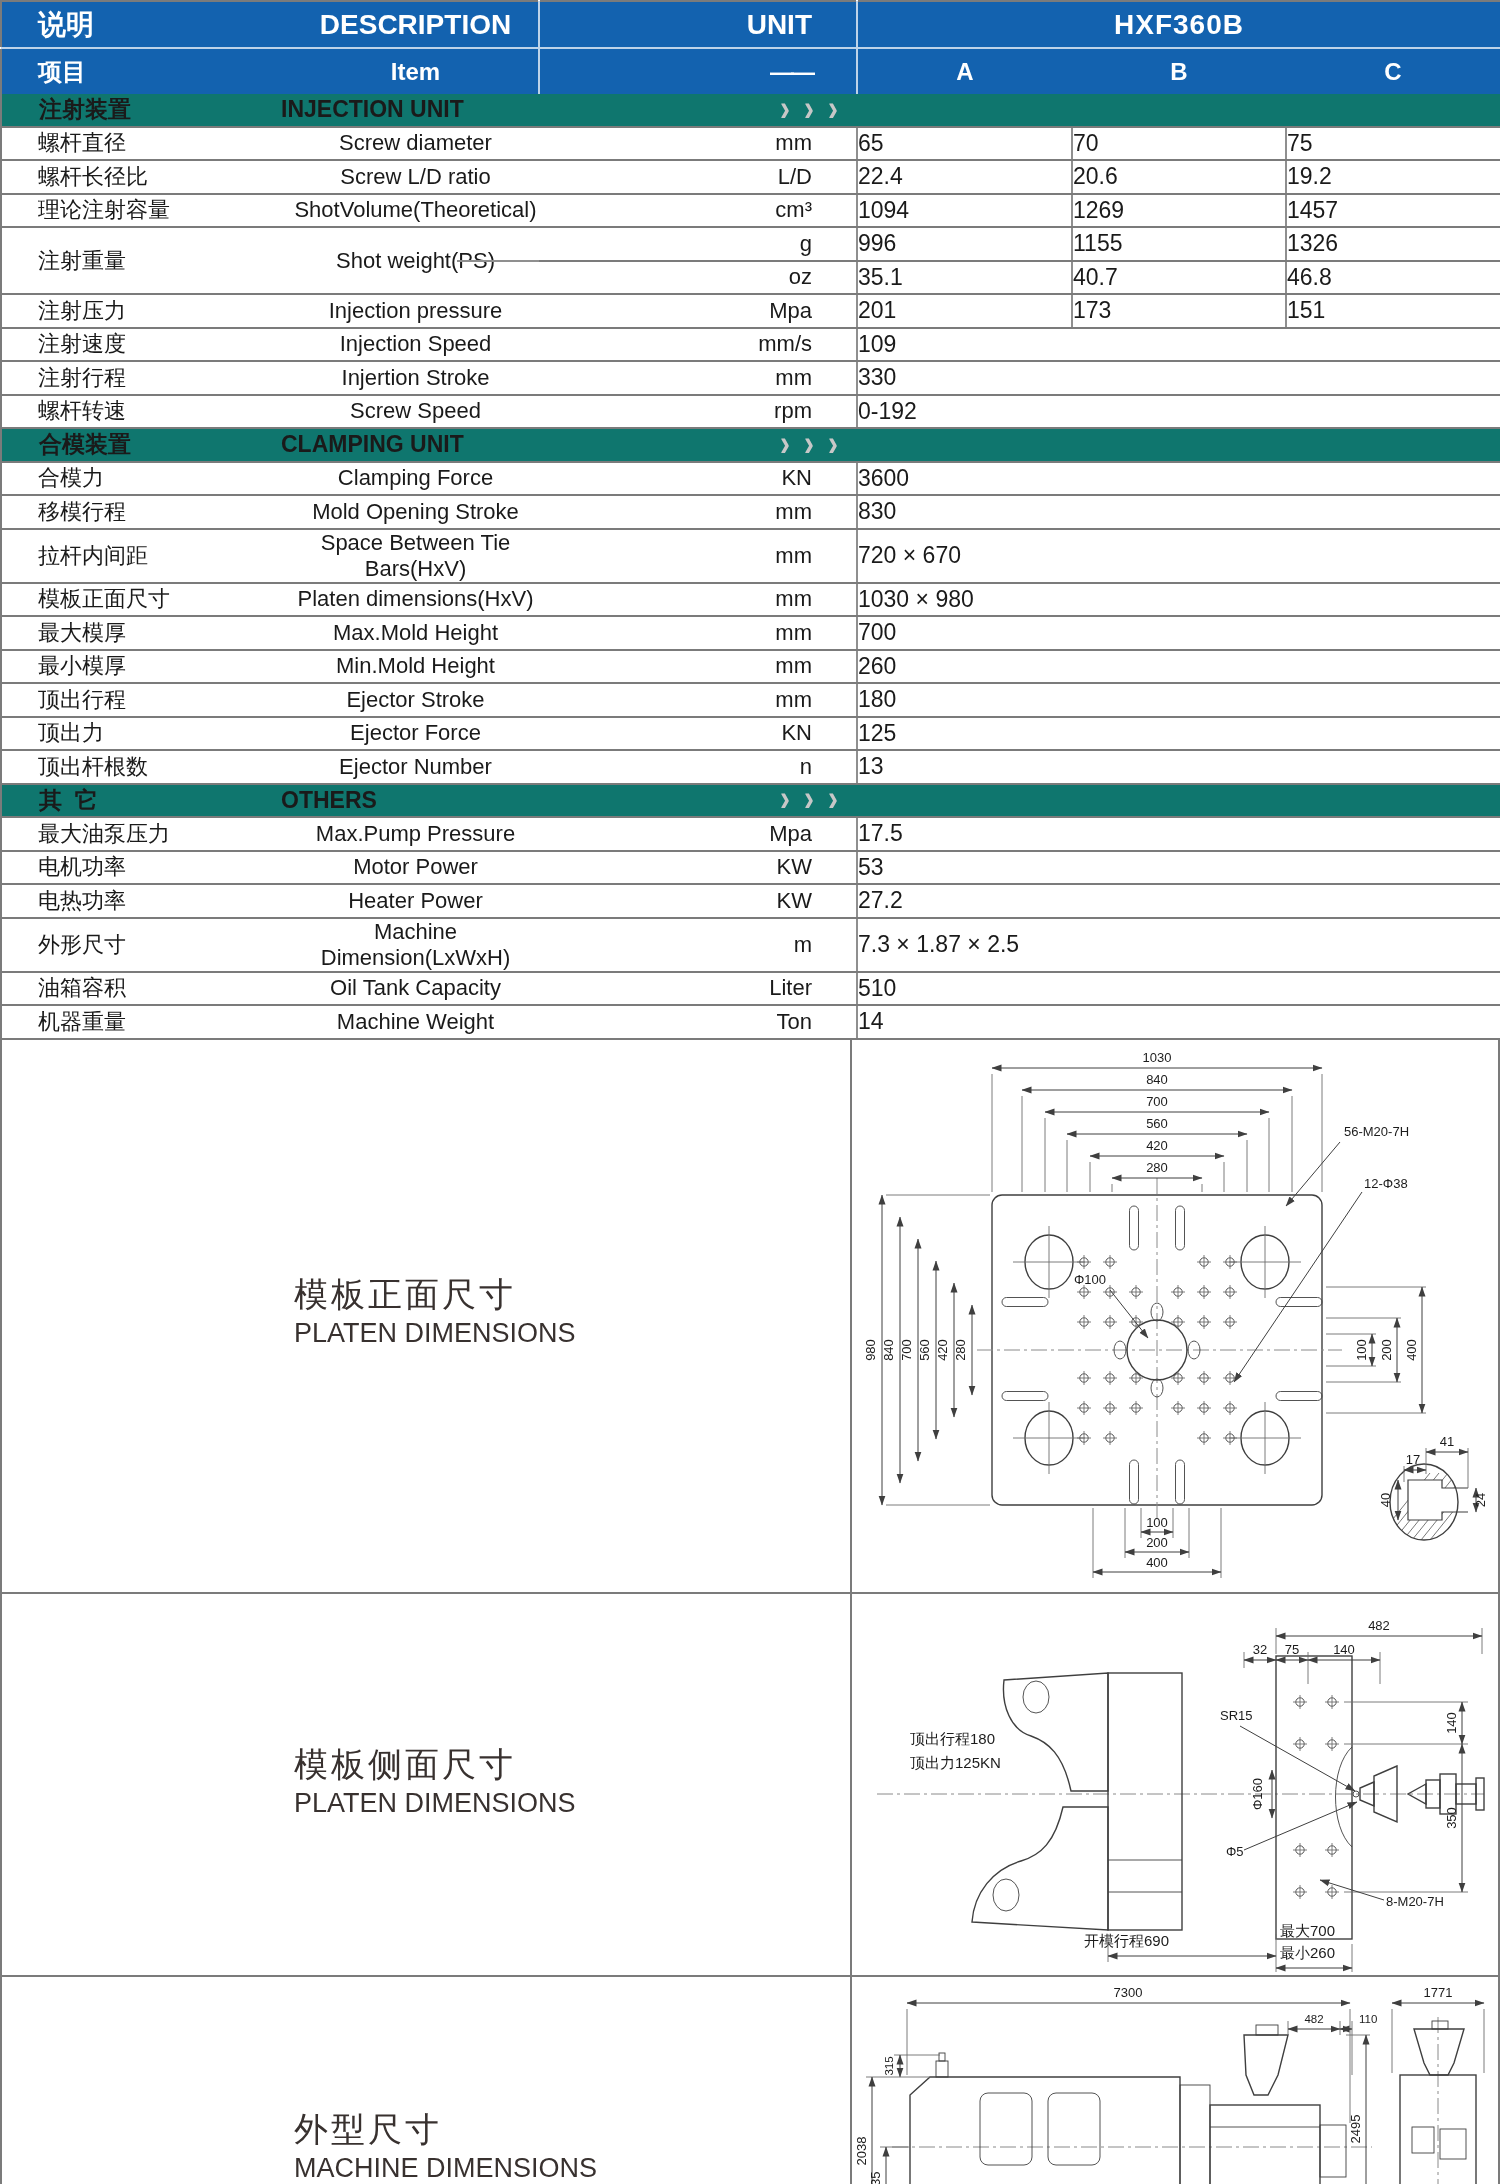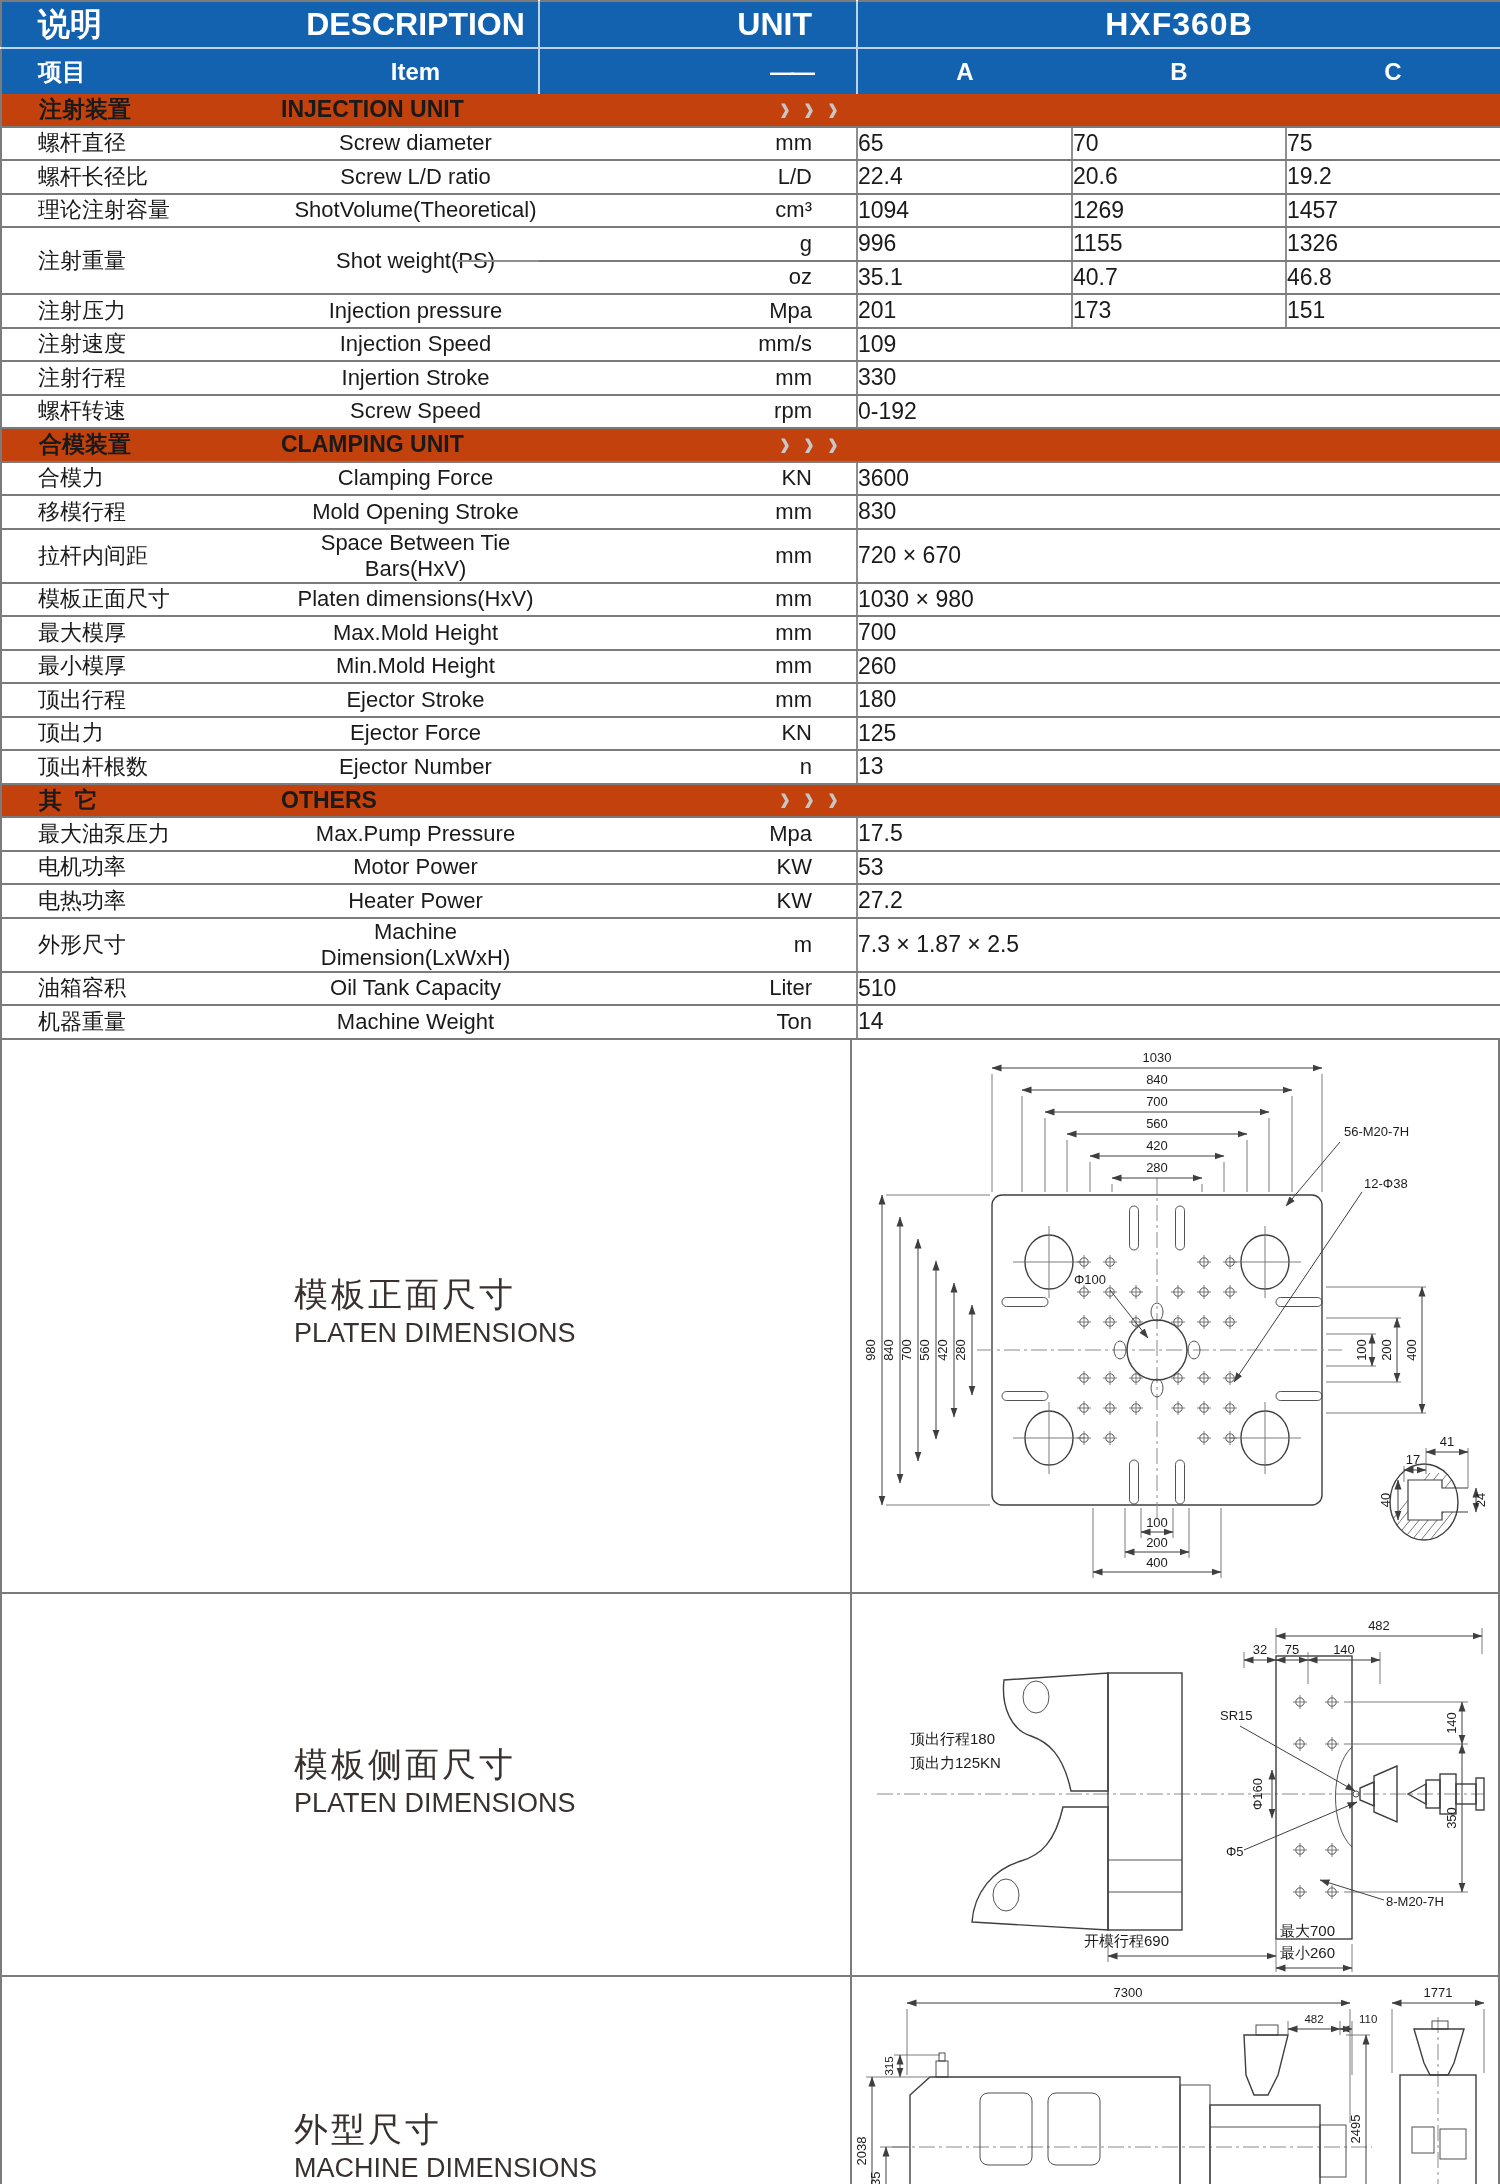--- a/index.html
+++ b/index.html
@@ -1,31 +1,31 @@
 <!DOCTYPE html>
 <html><head>
 <meta charset="utf-8">
 <style>
   html,body{margin:0;padding:0;background:#fff}
   .sheet{position:relative;width:1500px;font-family:"Liberation Sans","DejaVu Sans",sans-serif;color:#1a1a1a;background:#fff}
   
   table.spec{width:1500px;border-collapse:collapse;table-layout:fixed;border:2px solid #7b7b7b}
   thead th{background:#1362af;color:#fff;font-weight:bold;text-align:left;vertical-align:middle;padding:0}
-  tr.h1 th{height:45px;font-size:32px;border-bottom:2px solid rgba(255,255,255,.72)}
+  tr.h1 th{height:45px;font-size:28px;border-bottom:2px solid rgba(255,255,255,.72)}
   tr.h2 th{height:45px;font-size:24px}
   th.cn,td.cn{padding-left:36px;text-align:left}
   th.en,td.en{padding-left:14px;text-align:center}
   th.un,td.un{text-align:right;padding-right:44px}
   th.wsep{border-left:2px solid rgba(255,255,255,.72)}
   th.model{text-align:center;font-size:26px;letter-spacing:1px}
   th.subc{text-align:center}
   .udash{letter-spacing:-3px;font-weight:bold}
   tbody td{border-bottom:2px solid #7b7b7b;height:31.5px;font-size:22px;vertical-align:middle;padding-top:0;padding-bottom:0}
   td.va{border-left:2px solid #8f8f8f;text-align:left;font-size:23px;padding:0}
-  tr.sec td{background:#c2410c;font-weight:bold;font-size:23px;position:relative}
+  tr.sec td{background:#0f766e;font-weight:bold;font-size:23px;position:relative}
   .scn{display:inline-block;margin-left:36px;width:242px;white-space:pre}
   .chev{position:absolute;left:778px;top:50%;transform:translateY(-54%) scaleY(1.25);font-size:30px;font-weight:bold;color:#c7c7c7;letter-spacing:14px;line-height:1}
   td.enlead{position:relative}
   td.enlead::after{content:"";position:absolute;left:178px;right:0;top:calc(50% - 1px);height:2px;background:#8f8f8f}
   
   .drow{position:relative;width:1496px;border:2px solid #7b7b7b;border-top:none;background:#fff}
   .drow1{height:552px}.drow2{height:381px}.drow3{height:299px}
   .dcanvas{position:absolute;top:0;right:6px;width:640px;height:100%;border-left:2px solid #7b7b7b}
   .dlabel{position:absolute;left:292px}
   .dl1{top:232px}.dl2{top:148px}.dl3{top:130px}

